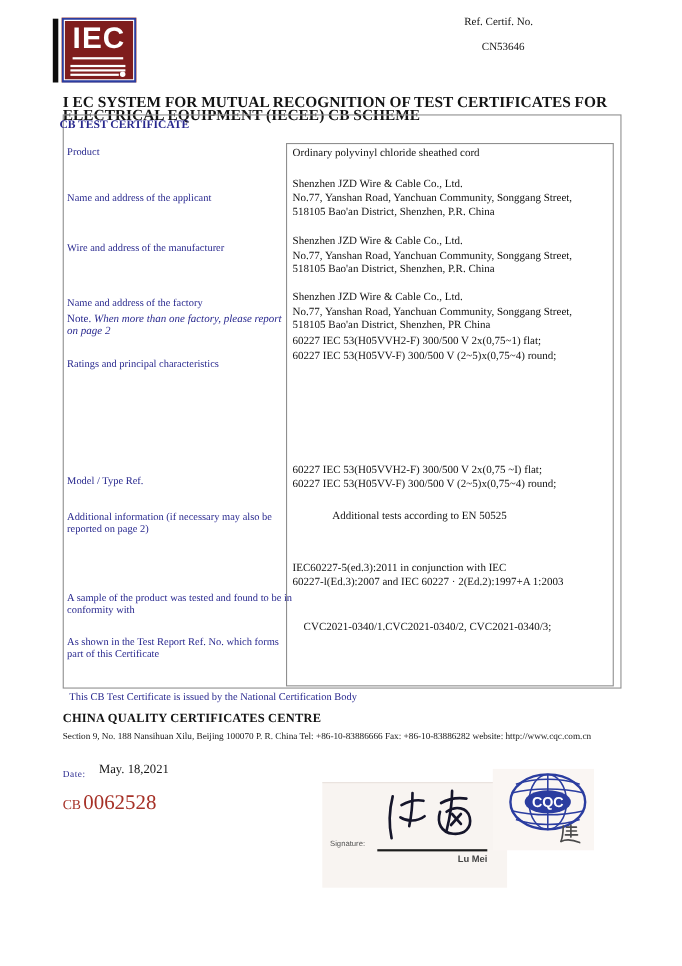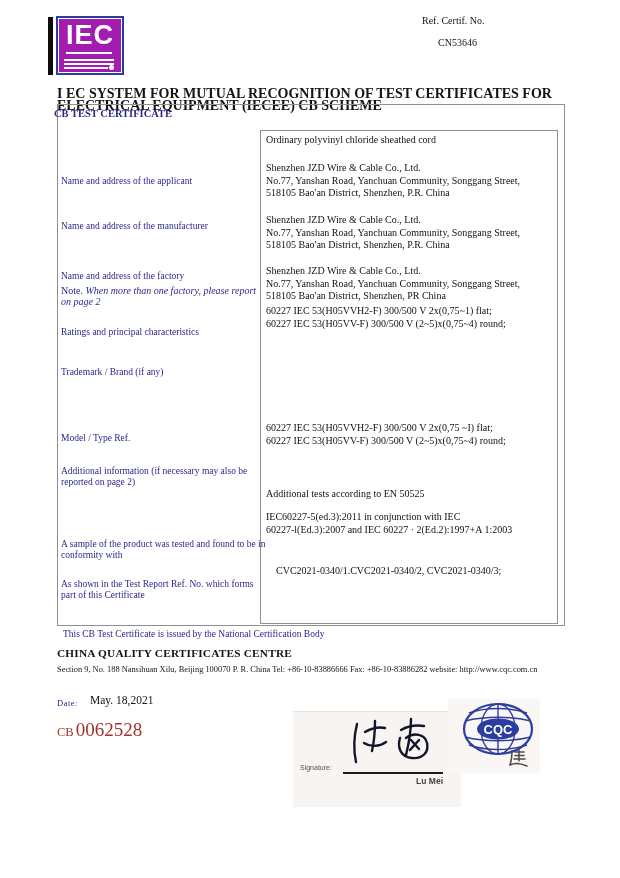--- a/index.html
+++ b/index.html
@@ -1,21 +1,21 @@
 <!DOCTYPE html>
 <html><head>
 <meta charset="utf-8">
 <style>
   html,body{margin:0;padding:0;background:#fff;}
   .page{position:relative;width:620px;height:878px;background:#ffffff;overflow:hidden;
         font-family:"Liberation Serif","DejaVu Serif",serif;color:#141414;}
 
   
   .spine{position:absolute;left:48px;top:17px;width:5px;height:58px;background:#0d0d0d;}
-  .iec-logo{position:absolute;left:56px;top:16px;width:68px;height:59px;background:#a21caf;
+  .iec-logo{position:absolute;left:56px;top:16px;width:68px;height:59px;background:#7f1d1d;
             box-shadow:inset 0 0 0 2px #2b3da0, inset 0 0 0 3px #ffffff;}
   .iec-text{position:absolute;left:10px;top:4px;color:#fff;font-family:"Liberation Sans",sans-serif;
             font-weight:bold;font-size:27px;letter-spacing:1px;line-height:30px;}
   .iec-underline{position:absolute;left:10px;top:36px;width:46px;height:2px;background:#fff;}
   .iec-line{position:absolute;left:8px;height:2px;background:#fff;}
   .iec-dot{position:absolute;width:5px;height:5px;border-radius:50%;background:#fff;}
   .ref-label{position:absolute;left:422px;top:15px;font-size:10px;}
   .ref-number{position:absolute;left:438px;top:37px;font-size:10px;}
   .scheme-title{position:absolute;left:57px;top:88px;width:502px;font-size:14px;font-weight:bold;line-height:11.5px;}
 
@@ -63,48 +63,48 @@
     <div class="iec-dot" style="left:53px;top:49px;"></div>
   </div>
   <div class="ref-label">Ref. Certif. No.</div>
   <div class="ref-number">CN53646</div>
   <div class="scheme-title">I EC SYSTEM FOR MUTUAL RECOGNITION OF TEST CERTIFICATES FOR ELECTRICAL EQUIPMENT (IECEE) CB SCHEME</div>
 
   <div class="outer-box"></div>
   <div class="inner-box"></div>
   <div class="cert-title">CB TEST CERTIFICATE</div>
 
+  <div class="flabel" style="top:134px;">Product</div>
   <div class="flabel" style="top:176px;">Name and address of the applicant</div>
-  <div class="flabel" style="top:221px;">Name and address of the manufacturer</div>
+  <div class="flabel" style="top:221px;">Wire and address of the manufacturer</div>
   <div class="flabel" style="top:271px;">Name and address of the factory</div>
   <div class="fnote" style="top:285px;">
     <span>Note. </span><span class="fnote-italic">When more than one factory, please report on page 2</span>
   </div>
   <div class="flabel" style="top:327px;">Ratings and principal characteristics</div>
-  <div class="flabel" style="top:367px;">Trademark / Brand (if any)</div>
   <div class="flabel" style="top:433px;">Model / Type Ref.</div>
   <div class="flabel" style="top:466px;width:205px;">Additional information (if necessary may also be reported on page 2)</div>
   <div class="flabel" style="top:539px;width:205px;">A sample of the product was tested and found to be in conformity with</div>
   <div class="flabel" style="top:579px;width:205px;">As shown in the Test Report Ref. No. which forms part of this Certificate</div>
 
   <div class="fvalue" style="top:134px;">Ordinary polyvinyl chloride sheathed cord</div>
   <div class="fvalue" style="top:162px;">Shenzhen JZD Wire &amp; Cable Co., Ltd.
 No.77, Yanshan Road, Yanchuan Community, Songgang Street,
 518105 Bao'an District, Shenzhen, P.R. China</div>
   <div class="fvalue" style="top:214px;">Shenzhen JZD Wire &amp; Cable Co., Ltd.
 No.77, Yanshan Road, Yanchuan Community, Songgang Street,
 518105 Bao'an District, Shenzhen, P.R. China</div>
   <div class="fvalue" style="top:265px;">Shenzhen JZD Wire &amp; Cable Co., Ltd.
 No.77, Yanshan Road, Yanchuan Community, Songgang Street,
 518105 Bao'an District, Shenzhen, PR China</div>
   <div class="fvalue" style="top:305px;">60227 IEC 53(H05VVH2-F) 300/500 V 2x(0,75~1) flat;
 60227 IEC 53(H05VV-F) 300/500 V (2~5)x(0,75~4) round;</div>
   <div class="fvalue" style="top:422px;">60227 IEC 53(H05VVH2-F) 300/500 V 2x(0,75 ~I) flat;
 60227 IEC 53(H05VV-F) 300/500 V (2~5)x(0,75~4) round;</div>
-  <div class="fvalue" style="top:488px;">Additional tests according to EN 50525</div>
+  <div class="fvalue" style="top:464px;margin-left:36px;">Additional tests according to EN 50525</div>
   <div class="fvalue" style="top:511px;">IEC60227-5(ed.3):2011 in conjunction with IEC
 60227-l(Ed.3):2007 and IEC 60227 · 2(Ed.2):1997+A 1:2003</div>
   <div class="fvalue" style="top:565px;left:276px;">CVC2021-0340/1.CVC2021-0340/2, CVC2021-0340/3;</div>
 
   <div class="issued-note">This CB Test Certificate is issued by the National Certification Body</div>
   <div class="issuer-name">CHINA QUALITY CERTIFICATES CENTRE</div>
   <div class="issuer-contact">Section 9, No. 188 Nansihuan Xilu, Beijing 100070 P. R. China Tel: +86-10-83886666 Fax: +86-10-83886282 website: http://www.cqc.com.cn</div>
   <div class="date-label">Date:</div>
   <div class="date-value">May. 18,2021</div>
 

